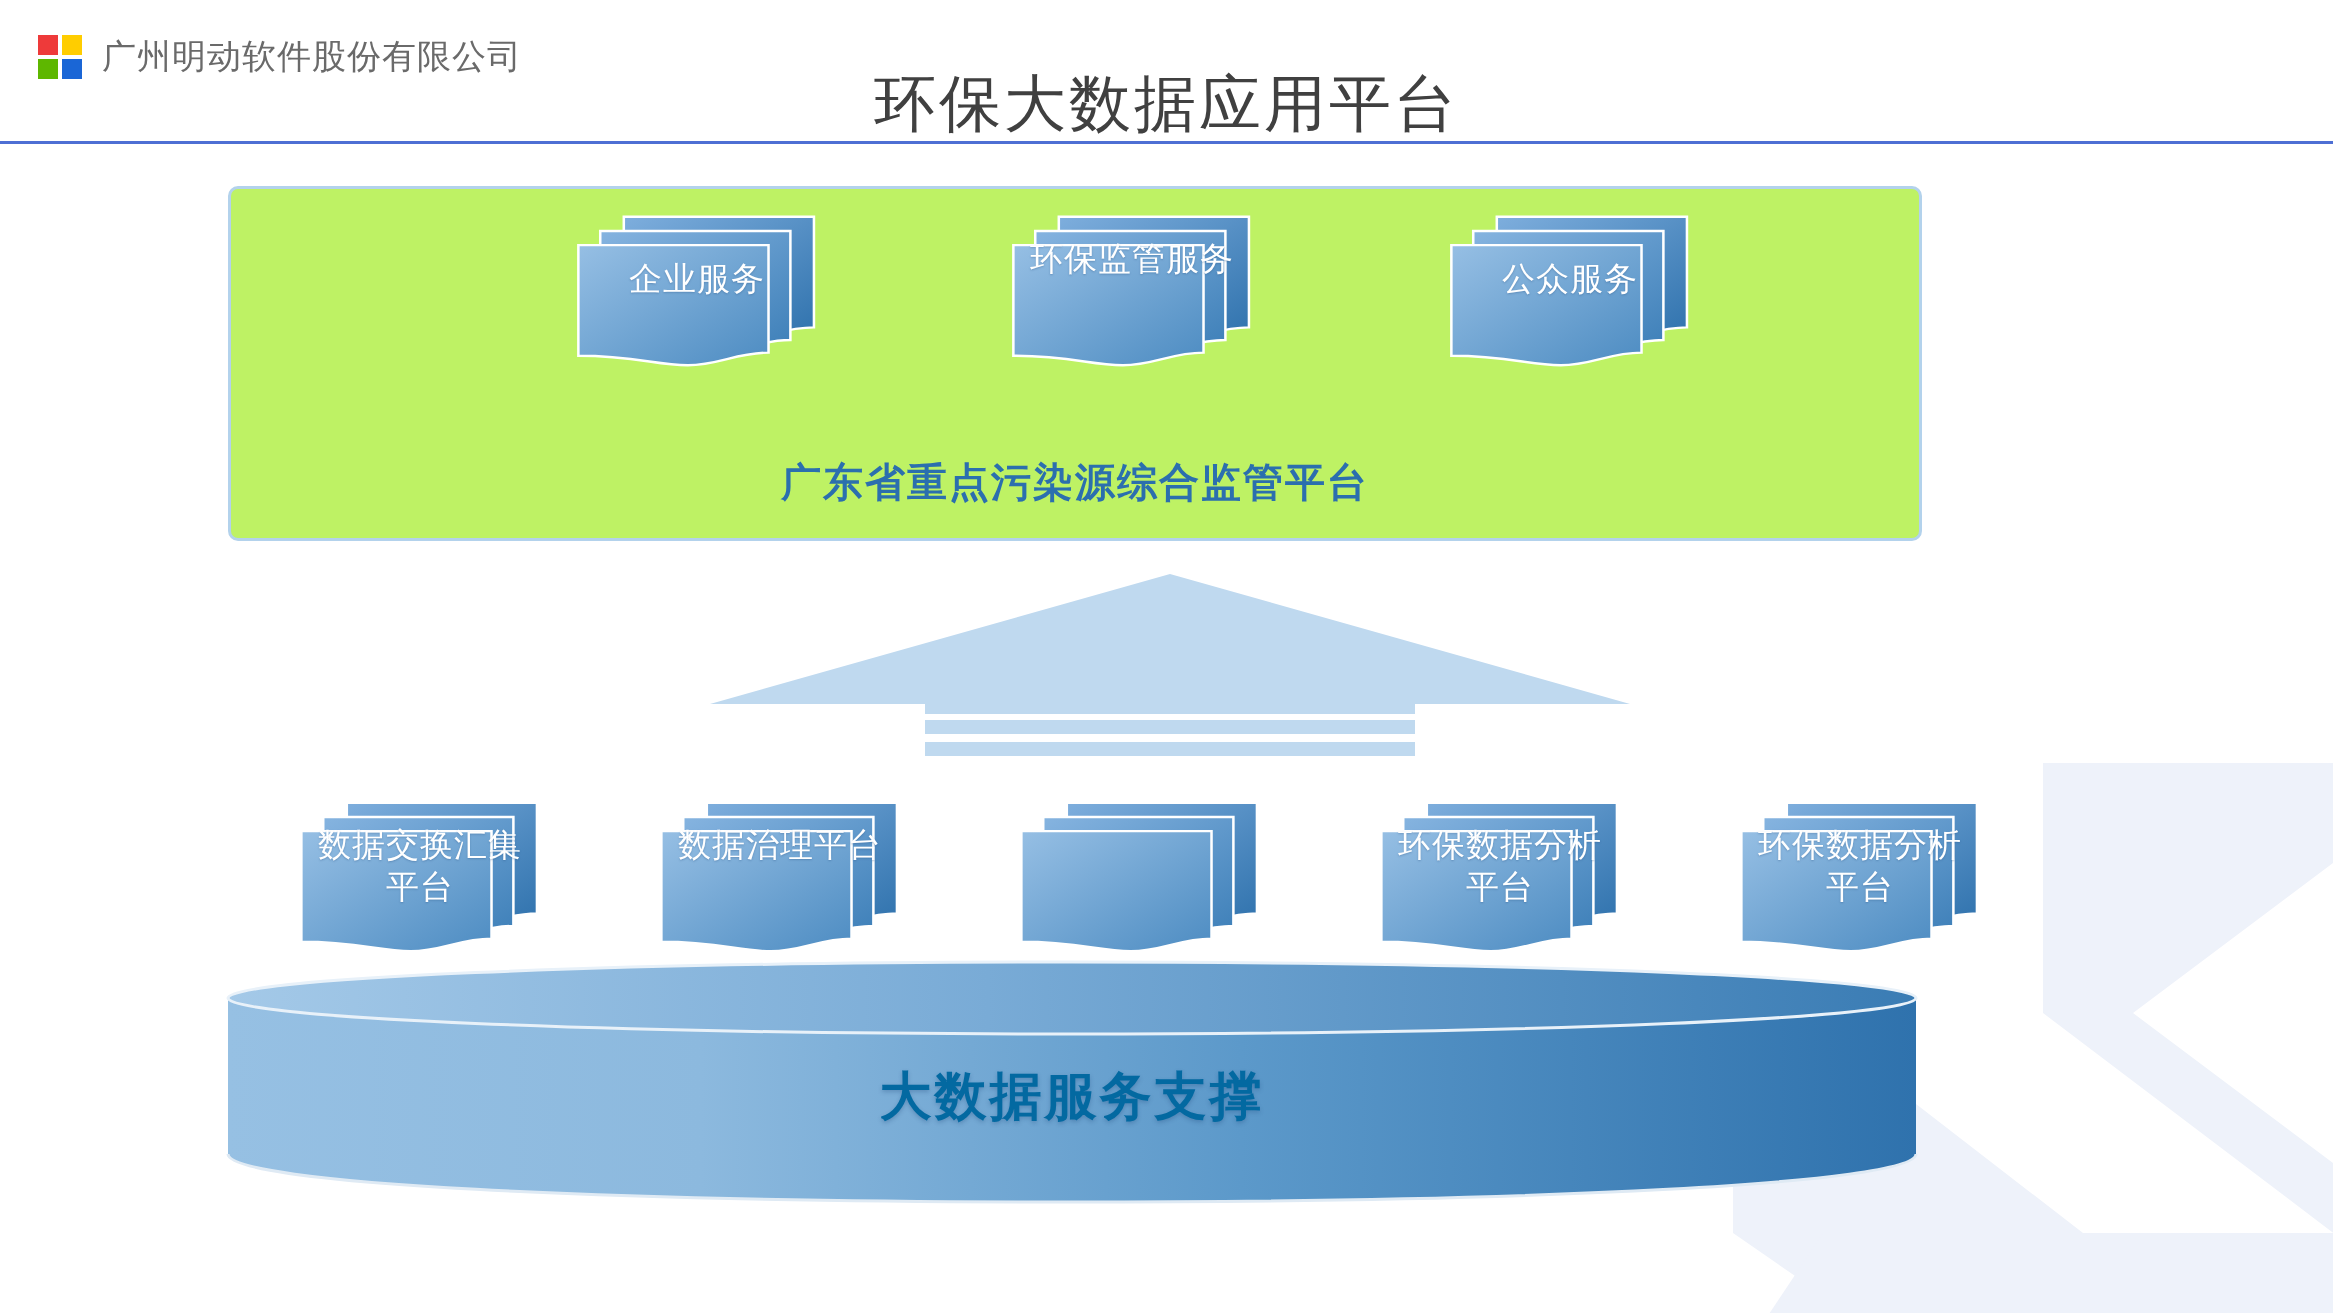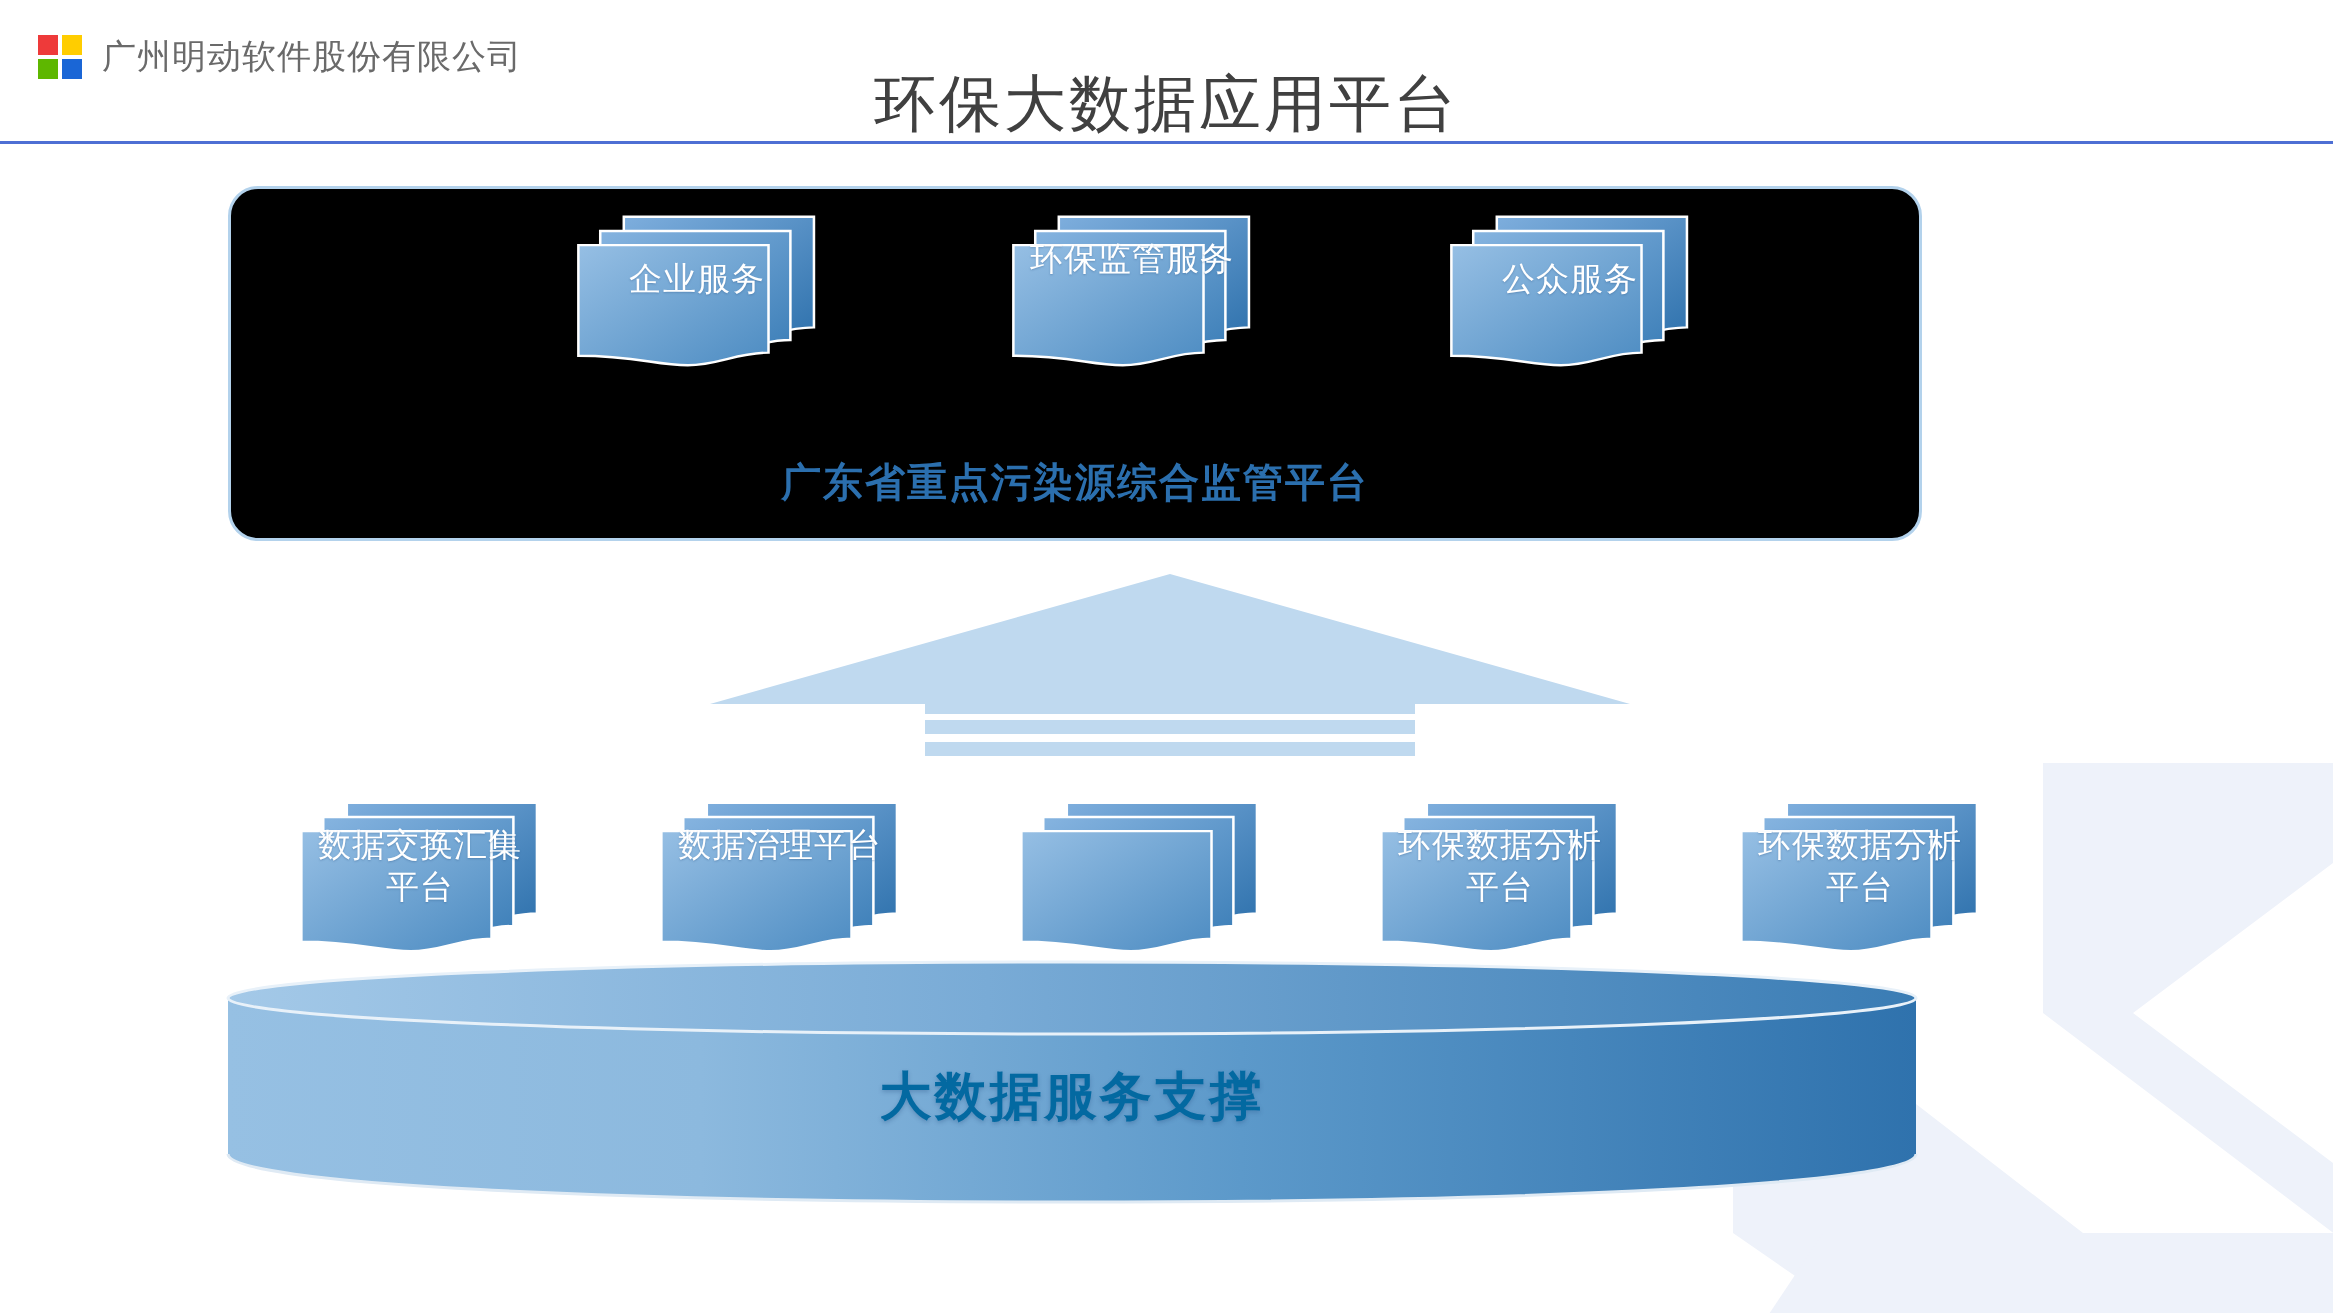--- a/index.html
+++ b/index.html
@@ -71,23 +71,23 @@
     right: -40px; bottom: -10px;
     width: 760px; height: 560px;
     pointer-events: none;
   }
 
   
   .app-panel {
     position: absolute;
     left: 228px; top: 186px;
     width: 1694px; height: 355px;
-    background: #000000;
+    background: #bef264;
     border: 3px solid #b3d2ec;
-    border-radius: 30px;
+    border-radius: 10px;
     box-sizing: border-box;
   }
   .app-panel-label {
     position: absolute;
     left: 0; bottom: 28px;
     width: 100%;
     text-align: center;
     font-size: 40px;
     font-weight: bold;
     color: #2b6fae;

